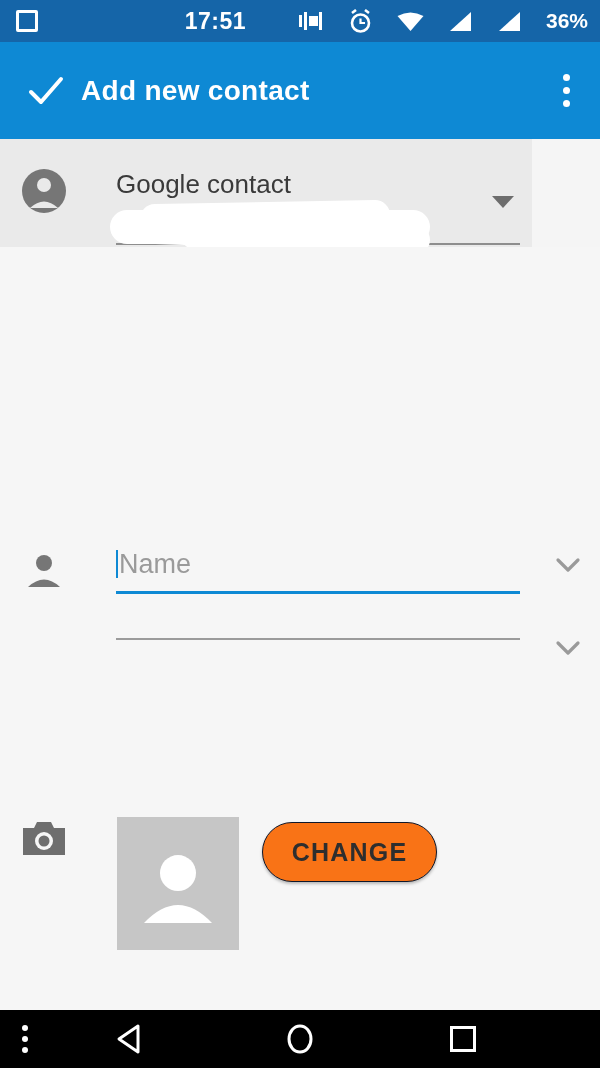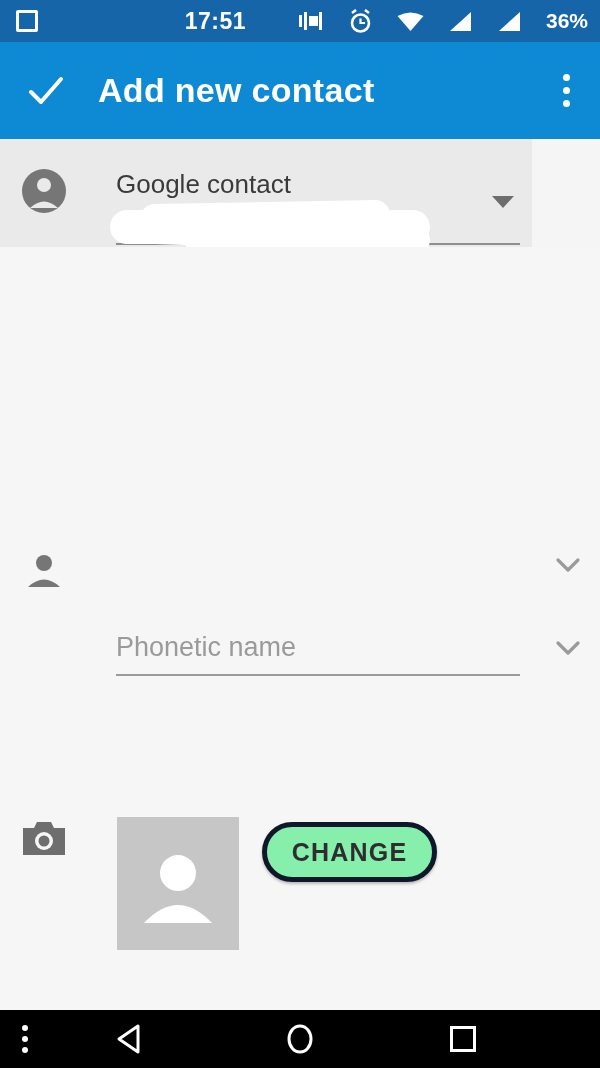--- a/index.html
+++ b/index.html
@@ -33,22 +33,22 @@
   .icn { display: block; }
 
   
   .appbar {
     position: absolute; top: 42px; left: 0; width: 600px; height: 97px;
     background: #0e89d4;
     display: flex; align-items: center;
   }
   .appbar-check { margin-left: 26px; width: 40px; height: 40px; }
   .appbar-title {
-    margin-left: 32px;
-    color: #ffffff; font-size: 34px; font-weight: bold; letter-spacing: .3px;
+    margin-left: 15px;
+    color: #ffffff; font-size: 28px; font-weight: bold; letter-spacing: .3px;
   }
   .appbar-menu {
     margin-left: auto; margin-right: 28px;
     width: 12px; display: flex; flex-direction: column; gap: 6px; align-items: center;
   }
   .appbar-menu i { width: 7px; height: 7px; border-radius: 50%; background: #fff; display: block; }
 
   
   .account-row {
     position: absolute; top: 139px; left: 0; width: 532px; height: 108px;
@@ -102,21 +102,21 @@
   .chev { position: absolute; left: 552px; width: 32px; height: 32px; }
 
   
   .photo-thumb {
     position: absolute; left: 117px; top: 570px; width: 122px; height: 133px;
     background: #c6c6c6;
   }
   .photo-person { position: absolute; left: 50%; top: 50%; transform: translate(-50%,-46%); }
   .change-btn {
     position: absolute; left: 262px; top: 575px; width: 175px; height: 60px;
-    background: #86efac; border: 5px solid #0f172a; border-radius: 34px;
+    background: #f97316; border: 1px solid #0f172a; border-radius: 34px;
     display: flex; align-items: center; justify-content: center;
     color: #2e2e2e; font-size: 25px; font-weight: bold; letter-spacing: 1.2px;
     box-shadow: 0 2px 3px rgba(0,0,0,.25);
   }
 
   .delete-x { position: absolute; left: 550px; top: 799px; width: 36px; height: 36px; }
 
   
   .navbar {
     position: absolute; bottom: 0; left: 0; width: 600px; height: 58px;
@@ -203,26 +203,29 @@
   <div class="redact r5"></div>
   <div class="redact r6"></div>
 
   <div class="form">
 
     <svg class="row-icon" style="left:25px; top:305px;" width="38" height="38" viewBox="0 0 38 38">
       <circle cx="19" cy="11" r="8" fill="#767676"></circle>
       <path d="M3 35 Q19 20 35 35 Z" fill="#767676"></path>
     </svg>
 
+    <div class="field" style="top:300px;">
+      <div class="fv ph"><span class="cursor"></span><span>Name</span></div>
+      <div class="rule focus"></div>
+    </div>
     <svg class="chev" style="top:302px;" viewBox="0 0 32 32">
       <path d="M6 11 L16 21 L26 11" fill="none" stroke="#9a9a9a" stroke-width="3.2" stroke-linecap="round" stroke-linejoin="round"></path>
     </svg>
 
     <div class="field" style="top:383px;">
-      <div class="fv ph">Phonetic name</div>
       <div class="rule"></div>
     </div>
     <svg class="chev" style="top:385px;" viewBox="0 0 32 32">
       <path d="M6 11 L16 21 L26 11" fill="none" stroke="#9a9a9a" stroke-width="3.2" stroke-linecap="round" stroke-linejoin="round"></path>
     </svg>
 
 
     <svg class="row-icon" style="left:23px; top:574px;" width="42" height="36" viewBox="0 0 42 36">
       <path d="M0 7 H11 L14 1 H28 L31 7 H42 V34 H0 Z" fill="#6e6e6e"></path>
       <circle cx="21" cy="20" r="9" fill="#f6f6f6"></circle>

